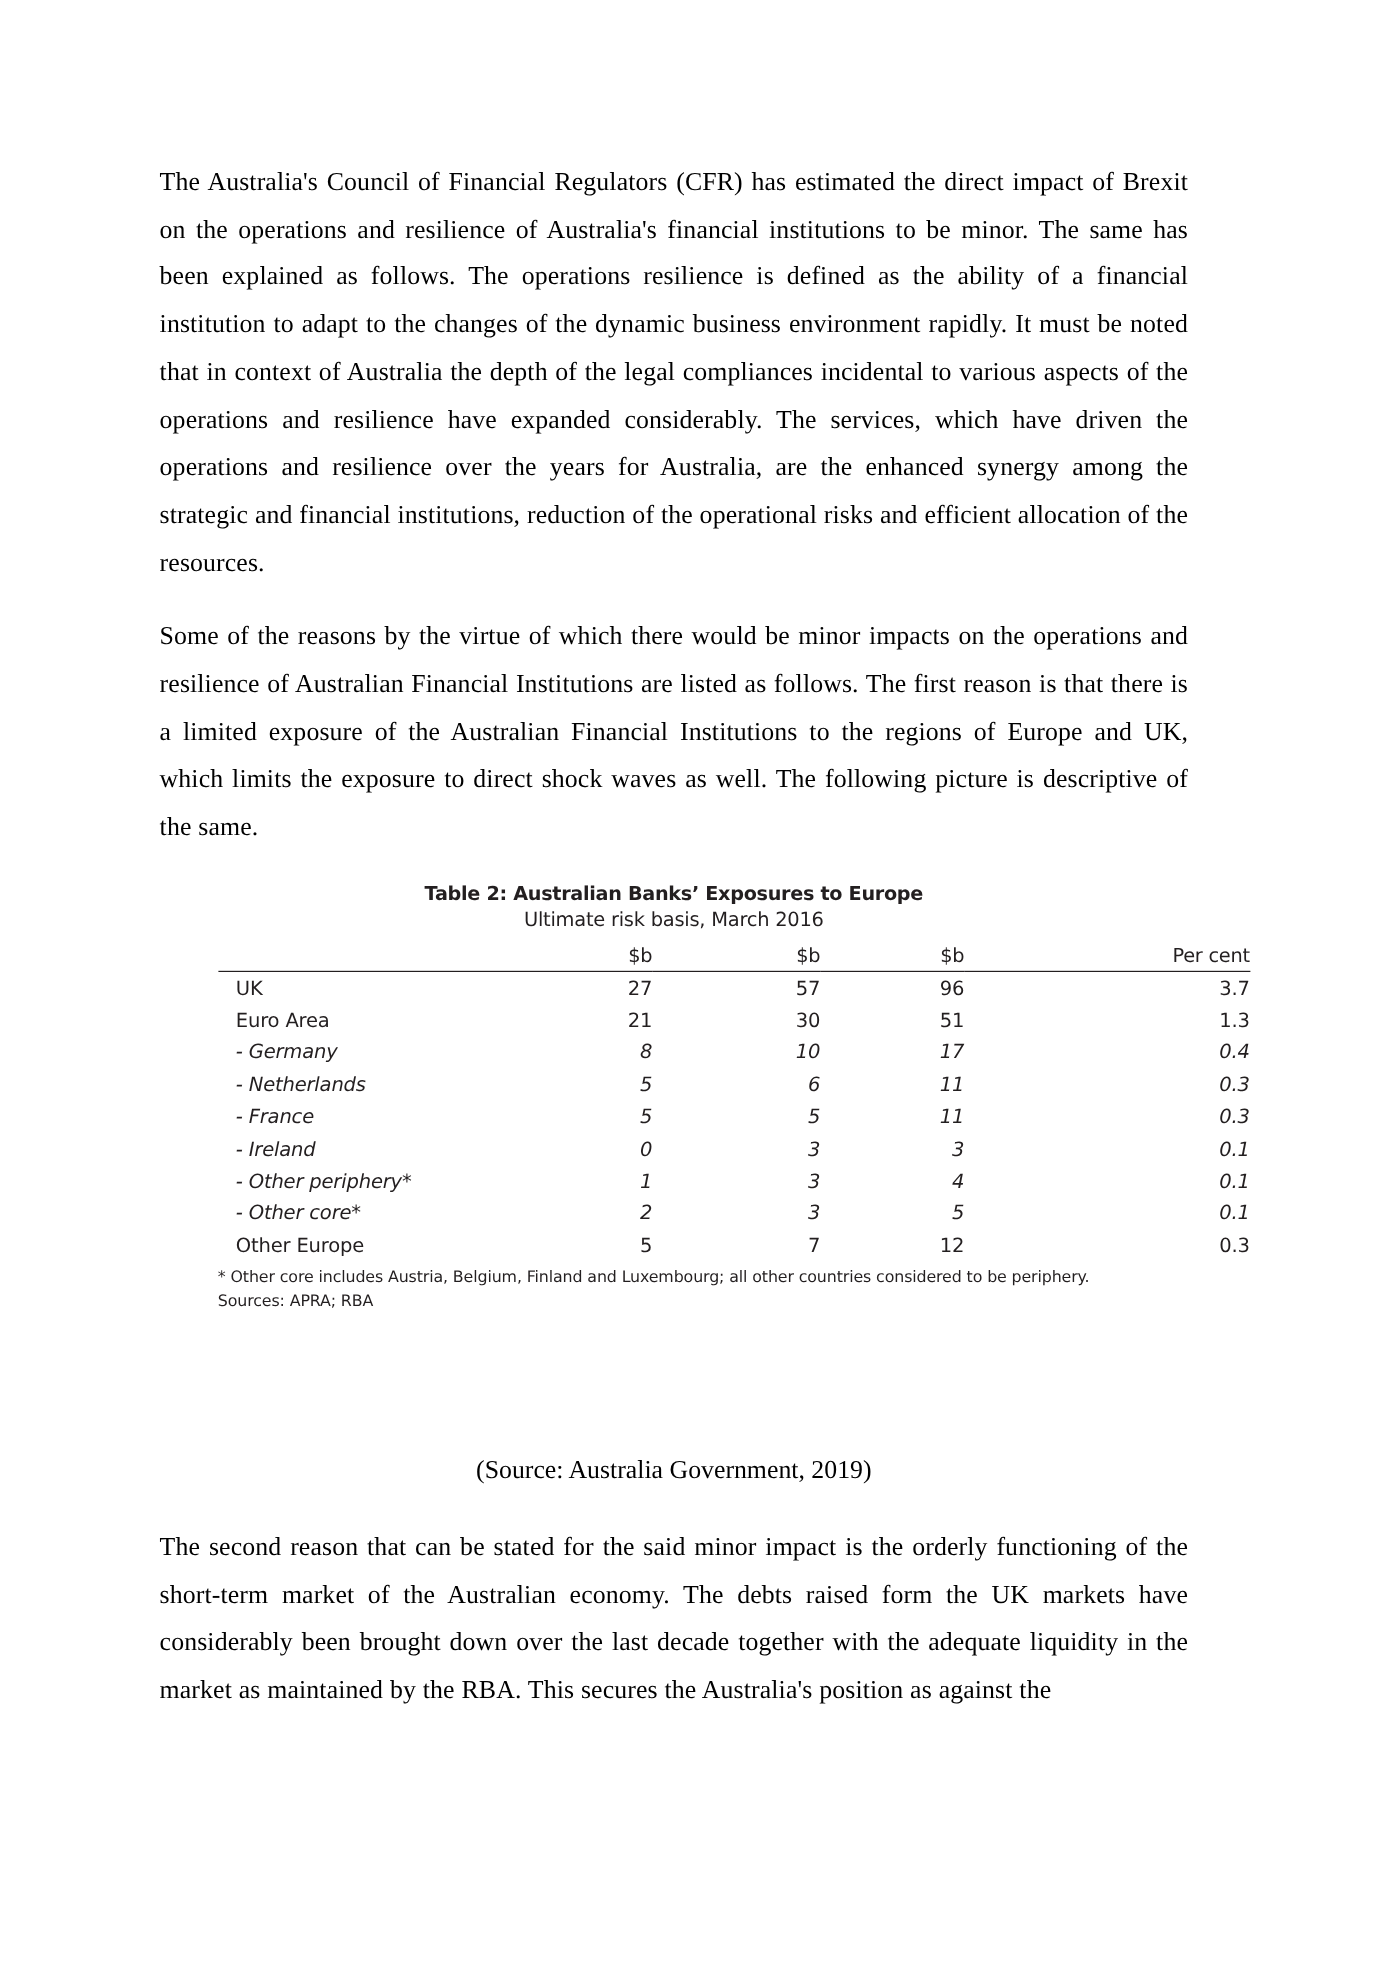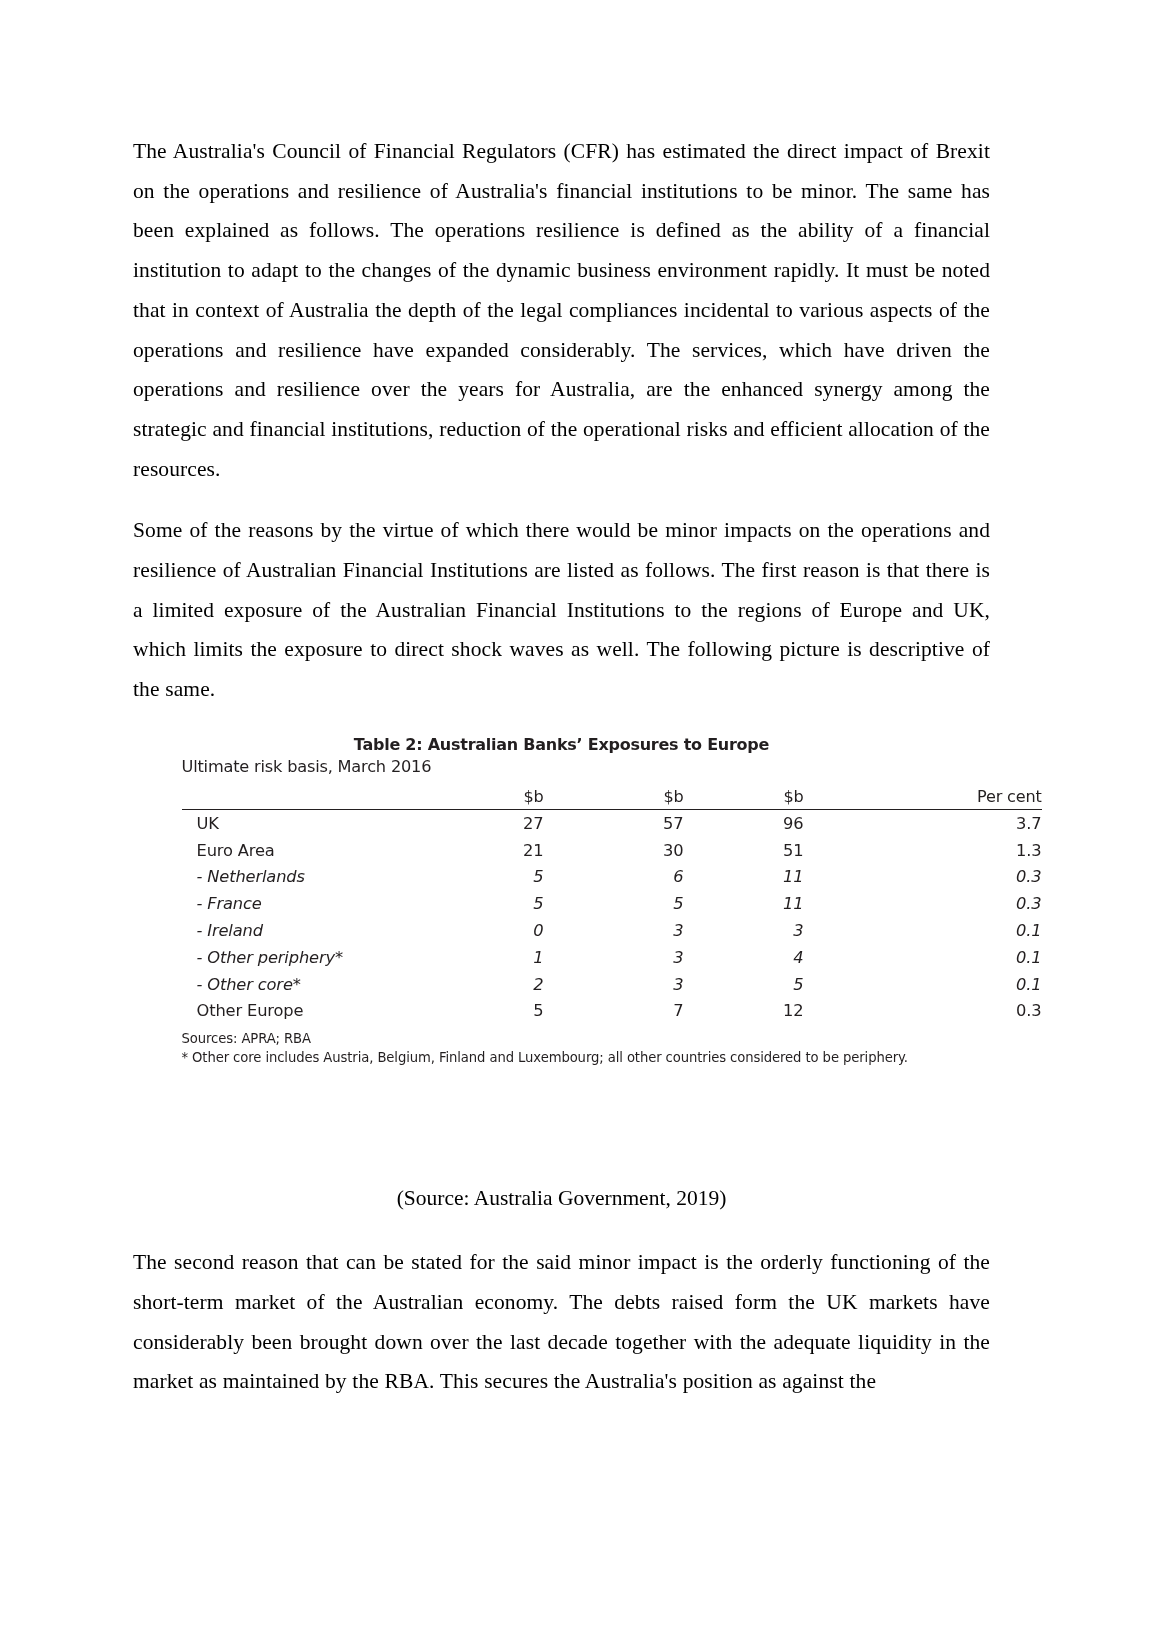--- a/index.html
+++ b/index.html
@@ -47,21 +47,21 @@
     -webkit-font-smoothing: antialiased;
   }
   .tbl-title {
     text-align: center;
     font-weight: bold;
     font-size: 16px;
     letter-spacing: -0.25px;
     line-height: 1.35;
   }
   .tbl-subtitle {
-    text-align: left;
+    text-align: center;
     font-size: 16.2px;
     letter-spacing: -0.2px;
     line-height: 1.5;
     padding-bottom: 4px;
   }
   table.exposures {
     width: 100%;
     border-collapse: collapse;
     table-layout: fixed;
   }
@@ -176,20 +176,27 @@
             <td>3.7</td>
           </tr>
           <tr>
             <td class="lbl">Euro Area</td>
             <td>21</td>
             <td>30</td>
             <td>51</td>
             <td>1.3</td>
           </tr>
           <tr class="sub">
+            <td class="lbl">- Germany</td>
+            <td>8</td>
+            <td>10</td>
+            <td>17</td>
+            <td>0.4</td>
+          </tr>
+          <tr class="sub">
             <td class="lbl">- Netherlands</td>
             <td>5</td>
             <td>6</td>
             <td>11</td>
             <td>0.3</td>
           </tr>
           <tr class="sub">
             <td class="lbl">- France</td>
             <td>5</td>
             <td>5</td>
@@ -221,22 +228,22 @@
             <td class="lbl">Other Europe</td>
             <td>5</td>
             <td>7</td>
             <td>12</td>
             <td>0.3</td>
           </tr>
         </tbody>
       </table>
 
       <div class="foot">
+        <div>* Other core includes Austria, Belgium, Finland and Luxembourg; all other countries considered to be periphery.</div>
         <div>Sources: APRA; RBA</div>
-        <div>* Other core includes Austria, Belgium, Finland and Luxembourg; all other countries considered to be periphery.</div>
       </div>
 
     </div>
   </div>
 
   <p class="source-caption">(Source: Australia Government, 2019)</p>
 
   <p class="body-para">The second reason that can be stated for the said minor impact is the orderly functioning of the short-term market of the Australian economy. The debts raised form the UK markets have considerably been brought down over the last decade together with the adequate liquidity in the market as maintained by the RBA. This secures the Australia's position as against the</p>
 
 </div>

